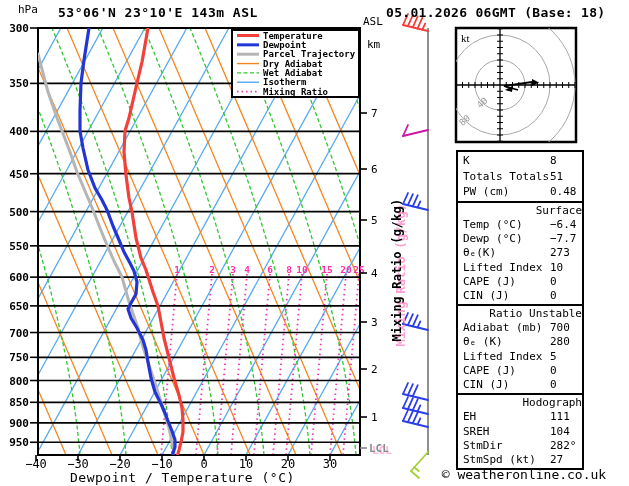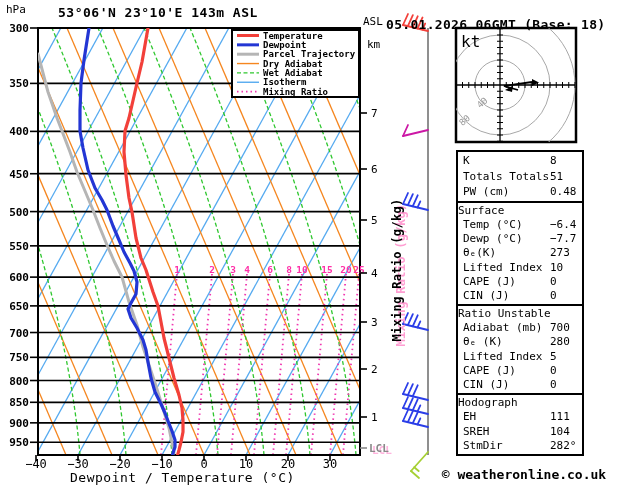--- a/index.html
+++ b/index.html
@@ -1,35 +1,35 @@
 <!DOCTYPE html>
 <html><head>
 <meta charset="utf-8">
 <style>
   html,body{margin:0;padding:0;background:#fff;}
   .stage{position:relative;width:629px;height:486px;background:#fff;overflow:hidden;
          font-family:"DejaVu Sans Mono",monospace;color:#000;}
   .abs{position:absolute;white-space:nowrap;}
   .title{left:58px;top:5px;font-size:13px;font-weight:bold;letter-spacing:.5px;}
-  .datetime{left:386px;top:5px;font-size:13px;font-weight:bold;letter-spacing:.3px;margin-top:12px;}
-  .hpa{left:6px;top:3px;font-size:11px;}
+  .datetime{left:386px;top:5px;font-size:13px;font-weight:bold;letter-spacing:.3px;}
+  .hpa{left:18px;top:3px;font-size:11px;}
   .km{left:367px;top:2px;font-size:11px;margin-top:36px;}
   .asl{left:363px;top:15px;font-size:11px;}
-  .kt{left:461px;top:32px;font-size:16px;}
+  .kt{left:461px;top:32px;font-size:11px;font-family:Liberation Serif, serif;}
   .xlabel{left:70px;top:470px;width:300px;text-align:left;font-size:13px;letter-spacing:.5px;}
   .mixlab{left:397px;top:270px;transform:translate(-50%,-50%) rotate(-90deg);
           font-size:12px;font-weight:bold;letter-spacing:.3px;}
   .mixecho{left:401px;top:275px;transform:translate(-50%,-50%) rotate(-90deg);
           font-size:12px;font-weight:bold;color:#ff9ed2;letter-spacing:.3px;}
   .lcl{left:369px;top:448px;transform:translateY(-50%);font-size:11px;font-weight:bold;color:#8a8a8a;}
   .lclecho{left:372px;top:450px;transform:translateY(-50%);font-size:11px;font-weight:bold;color:#ffb3dd;}
-  .footer{left:424px;top:467px;width:200px;text-align:center;font-size:13px;font-weight:bold;}
+  .footer{left:424px;top:467px;width:200px;text-align:center;font-size:13px;font-weight:normal;}
   .panel{left:456px;top:152px;width:128px;}
   .tbox{border:2px solid #000;margin-top:-2px;background:#fff;padding:1px 0;}
-  .t-head{height:14.2px;line-height:14.2px;text-align:left;font-size:11px;}
+  .t-head{height:14.2px;line-height:14.2px;text-align:right;font-size:11px;}
   .t-row{position:relative;height:14.2px;line-height:14.2px;font-size:11px;padding-left:5px;}
   .tbox-first .t-row{height:15.6px;line-height:15.6px;}
   .t-val{position:absolute;left:92px;top:0;}
 </style>
 </head>
 <body>
 
 <div class="stage">
 
   <svg width="629" height="486" viewBox="0 0 629 486" style="position:absolute;left:0;top:0;">
@@ -362,16 +362,17 @@
         <div class="t-row"><span>θₑ (K)</span><span class="t-val">280</span></div>
         <div class="t-row"><span>Lifted Index</span><span class="t-val">5</span></div>
         <div class="t-row"><span>CAPE (J)</span><span class="t-val">0</span></div>
         <div class="t-row"><span>CIN (J)</span><span class="t-val">0</span></div>
       </div>
       <div class="tbox">
         <div class="t-head">Hodograph</div>
         <div class="t-row"><span>EH</span><span class="t-val">111</span></div>
         <div class="t-row"><span>SREH</span><span class="t-val">104</span></div>
         <div class="t-row"><span>StmDir</span><span class="t-val">282°</span></div>
+        <div class="t-row"><span>StmSpd (kt)</span><span class="t-val">27</span></div>
       </div>
     </div>
   <div class="abs footer">© weatheronline.co.uk</div>
 </div>
 
 </body></html>

